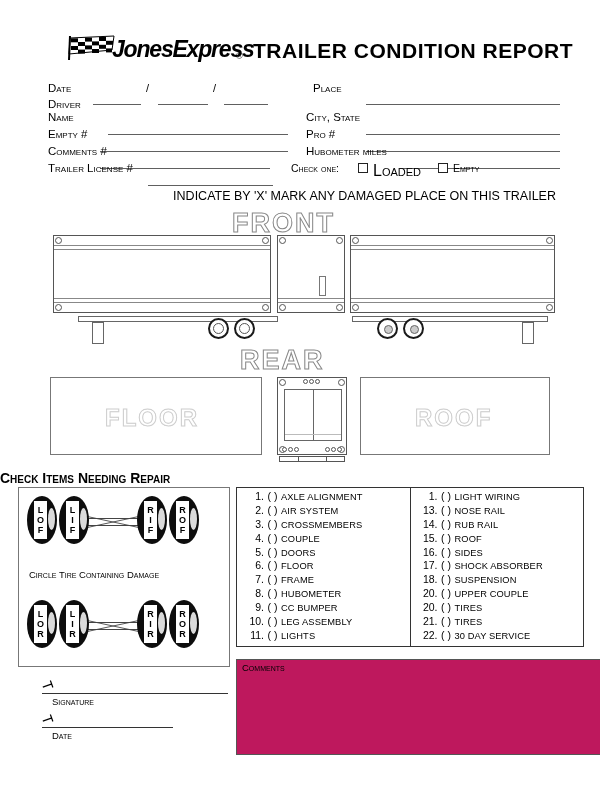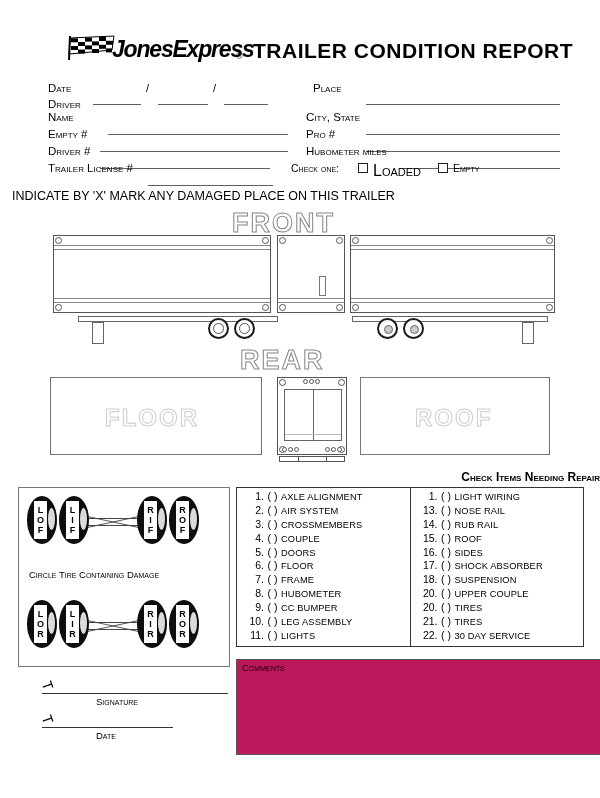--- a/index.html
+++ b/index.html
@@ -39,22 +39,22 @@
   .slash { position: absolute; font-size: 11px; }
 
   
   .cbox {
     position: absolute; width: 10px; height: 10px;
     border: 1.4px solid #222; background: #fff;
   }
 
   
   #instruction {
-    position: absolute; left: 12px; top: 189px; width: 556px;
-    text-align: left; font-size: 12.5px;
+    position: absolute; left: 0; top: 189px; width: 556px;
+    text-align: right; font-size: 12.5px;
   }
 
   
   .outline-word {
     position: absolute;
     font-size: 27px; font-weight: bold;
     letter-spacing: 2px;
     color: #ffffff;
     -webkit-text-stroke: 1px #8a8a8a;
     text-shadow: 0 0 0 #888;
@@ -121,21 +121,21 @@
   .lightcluster i {
     width: 5px; height: 5px; border-radius: 50%;
     border: 1px solid #555; background: #fff; display: block;
   }
   #rv-bumper { position: absolute; left: 2px; top: 79px; width: 66px; height: 6px; border: 1px solid #555; background: #fff; }
   .bumper-seg { position: absolute; top: 0; bottom: 0; width: 1px; background: #555; }
 
   
   #repair-heading {
     position: absolute; left: 0; top: 470px; width: 600px;
-    text-align: right; font-size: 12px; font-weight: bold;
+    text-align: left; font-size: 14px; font-weight: bold;
   }
 
   
   #repair-table {
     position: absolute; left: 236px; top: 487px;
     width: 348px; height: 160px;
     border: 1.3px solid #333;
     display: flex;
     background: #fff;
   }
@@ -189,21 +189,21 @@
   }
   .axle-x { position: absolute; top: 18px; height: 16px; }
   #tire-caption {
     position: absolute; left: 10px; top: 81px;
     font-size: 9.5px; white-space: nowrap;
   }
 
   
   .sig-row { position: absolute; }
   .sig-line { position: absolute; border-bottom: 1px solid #333; }
-  .sig-label { position: absolute; font-size: 9.5px; margin-left: 44px; }
+  .sig-label { position: absolute; font-size: 9.5px; }
   .pen {
     position: absolute; font-size: 13px; line-height: 1;
     transform: rotate(-20deg); font-weight: bold;
   }
 </style>
 </head>
 <body>
 
 <div id="header">
   <div id="report-title">TRAILER CONDITION REPORT</div>
@@ -242,21 +242,21 @@
   <span class="slash" style="left:165px; top:2px;">/</span>
   <span class="fu" style="left:176px; top:13px; width:44px;"></span>
 
   <span class="fl sc" style="left:0; top:18px;">Driver</span>
   <span class="fl sc" style="left:0; top:31px;">Name</span>
   <span class="fu" style="left:60px; top:43px; width:180px;"></span>
 
   <span class="fl sc" style="left:0; top:48px;">Empty #</span>
   <span class="fu" style="left:52px; top:60px; width:188px;"></span>
 
-  <span class="fl sc" style="left:0; top:65px;">Driver #</span>
+  <span class="fl sc" style="left:0; top:65px;">Comments #</span>
   <span class="fu" style="left:52px; top:77px; width:170px;"></span>
 
   <span class="fl sc" style="left:0; top:82px;">Trailer License #</span>
   <span class="fu" style="left:100px; top:94px; width:125px;"></span>
 
   <span class="fl sc" style="left:265px; top:2px;">Place</span>
   <span class="fu" style="left:318px; top:13px; width:194px;"></span>
 
   <span class="fl sc" style="left:258px; top:31px;">City, State</span>
   <span class="fu" style="left:318px; top:43px; width:194px;"></span>

